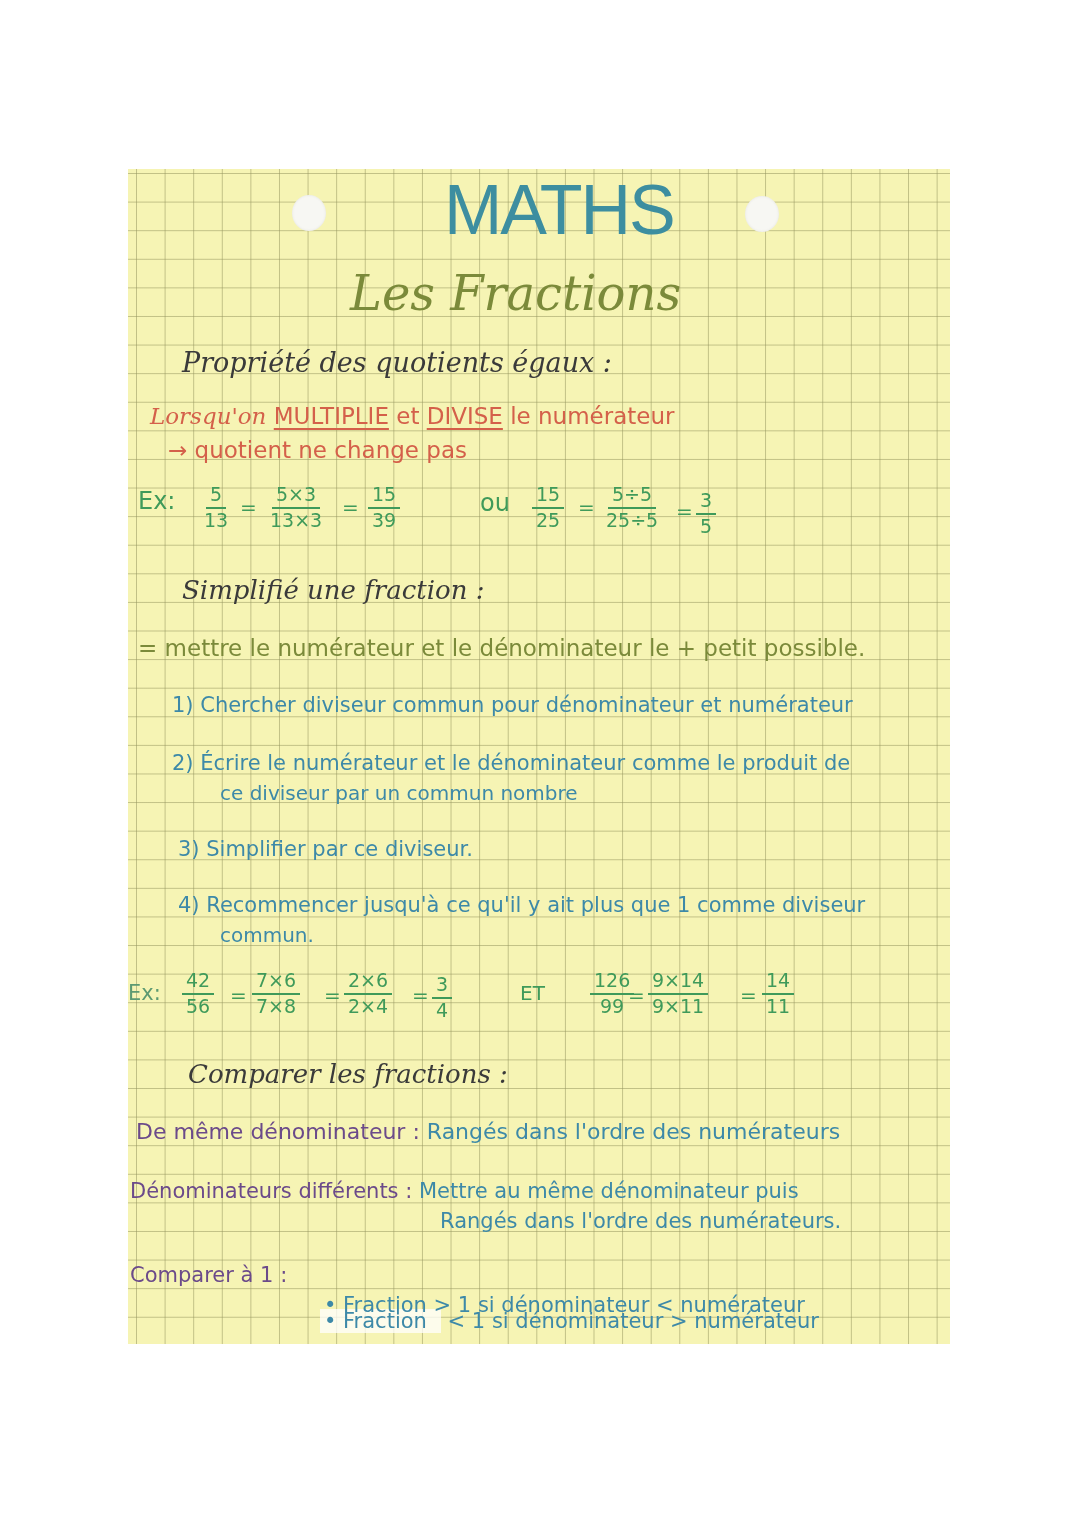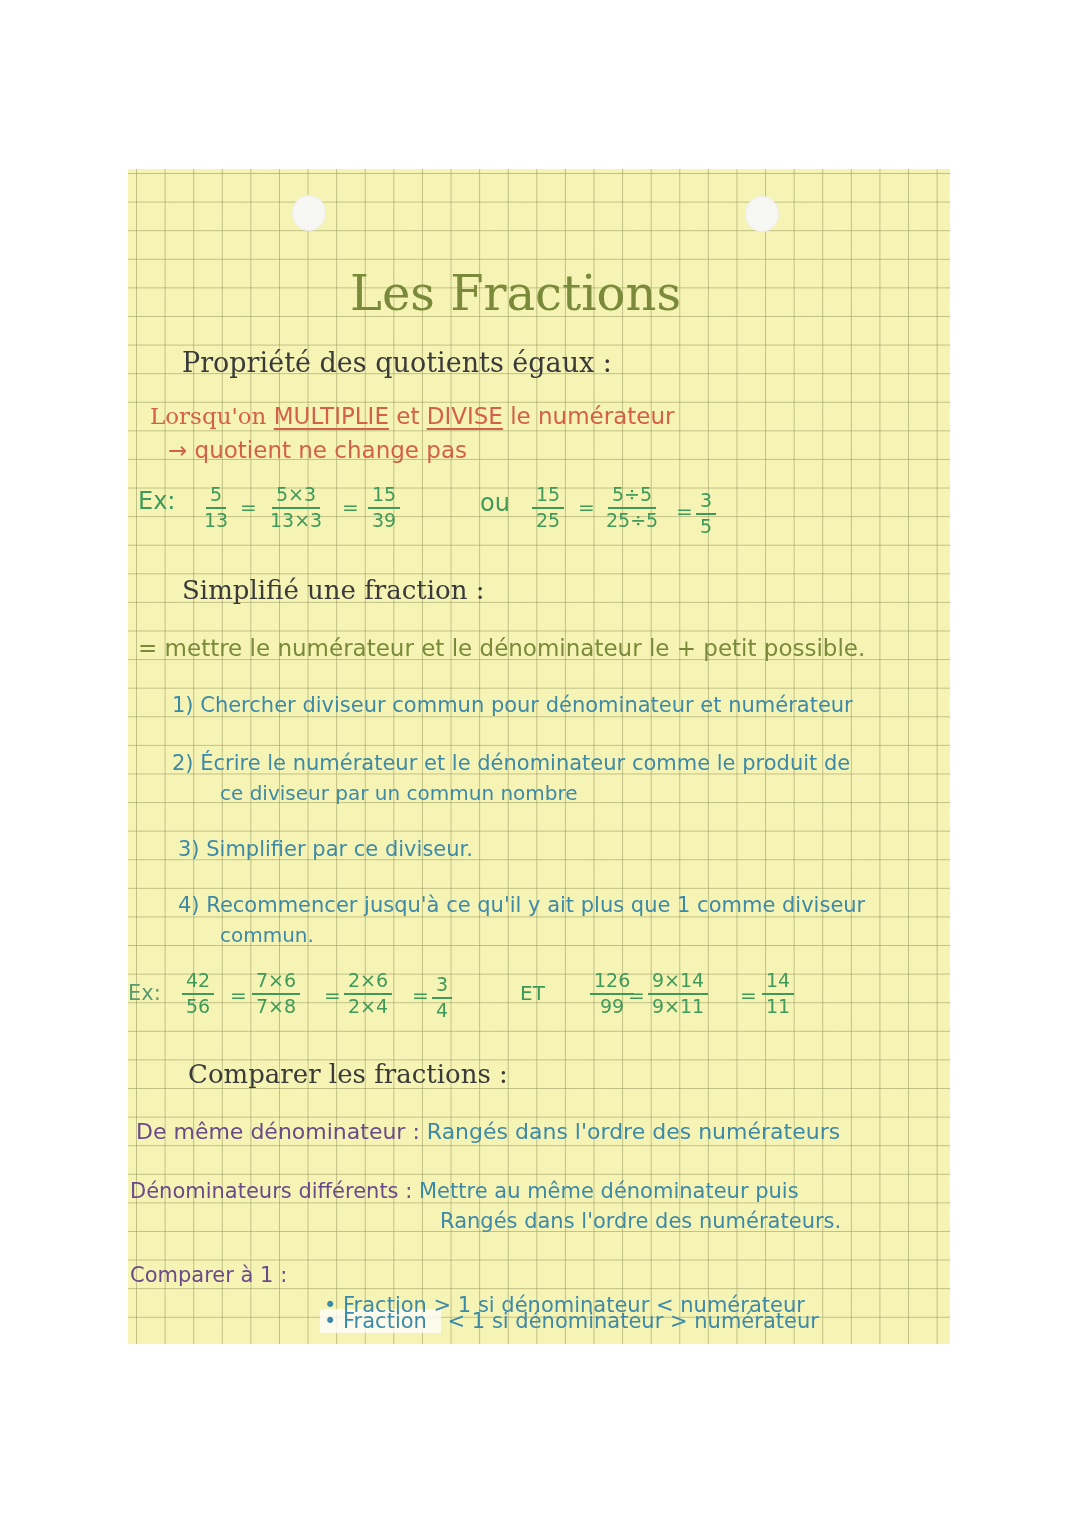--- a/index.html
+++ b/index.html
@@ -22,21 +22,21 @@
       background-position: 8px 4px;
     }
     .hole {
       position: absolute;
       width: 34px; height: 36px;
       border-radius: 50%;
       background: #f7f7f3;
       box-shadow: inset 0 0 3px rgba(0,0,0,0.08);
     }
     .t { position: absolute; white-space: nowrap; line-height: 1; }
-    .serif-it { font-family: "DejaVu Serif", serif; }
+    .serif-it { font-family: "DejaVu Serif", serif; font-style: italic; }
     .teal { color: #3d8ea0; }
     .olive { color: #7b8a3a; }
     .black { color: #3a3a3a; }
     .red { color: #d4604a; }
     .green { color: #3f9a5a; }
     .blue { color: #3d89a8; }
     .purple { color: #6b4a8a; }
     .u { text-decoration: underline; text-underline-offset: 4px; }
 
     .frac {
@@ -52,20 +52,21 @@
     .op { position: absolute; font-size: 20px; color: #3f9a5a; }
     .hl { background: rgba(255,255,255,0.75); padding: 0 14px 0 4px; }
   </style>
 </head>
 <body>
 
 <div class="paper">
   <div class="hole" style="left:164px; top:26px;"></div>
   <div class="hole" style="left:617px; top:27px;"></div>
 
+  <div class="t teal" style="left:316px; top:6px; font-size:70px; font-weight:200; letter-spacing:-2px; font-family:'Liberation Sans', sans-serif;">MATHS</div>
   <div class="t olive serif-it" style="left:222px; top:100px; font-size:48px;">Les Fractions</div>
 
   <div class="t black serif-it" style="left:54px; top:180px; font-size:27px;">Propriété des quotients égaux :</div>
   <div class="t red" style="left:22px; top:236px; font-size:23px;">
     <span class="serif-it">Lorsqu'on</span>
     <span class="u">MULTIPLIE</span>
     <span>et</span>
     <span class="u">DIVISE</span>
     <span>le numérateur</span>
   </div>

